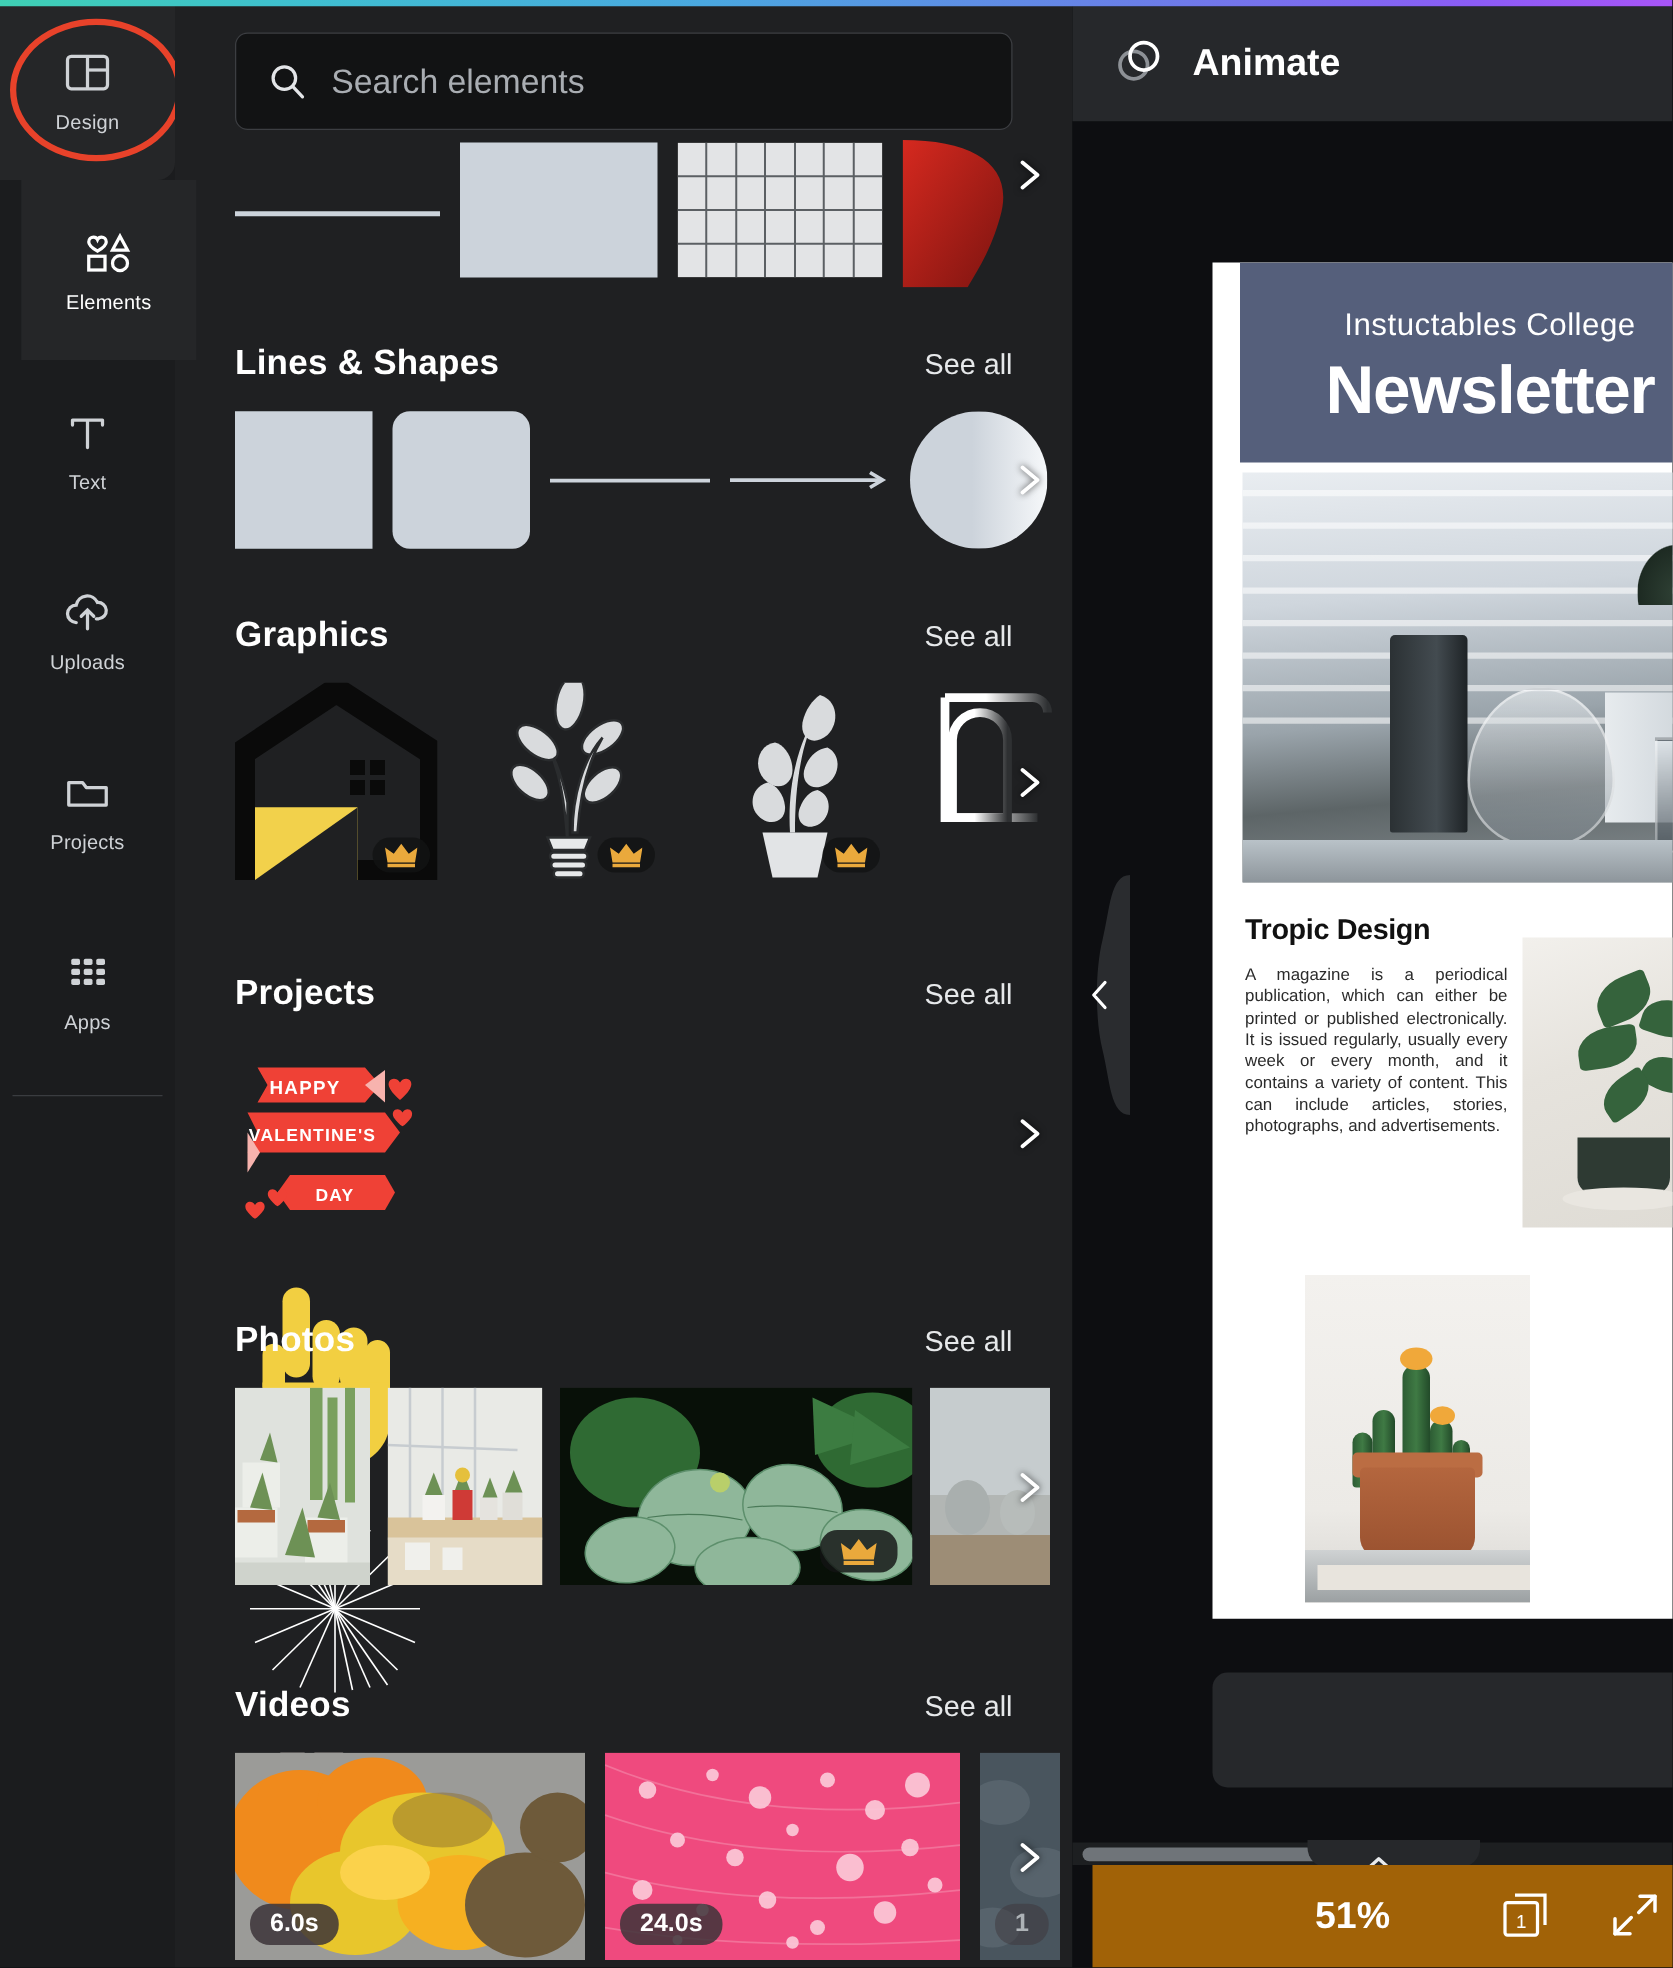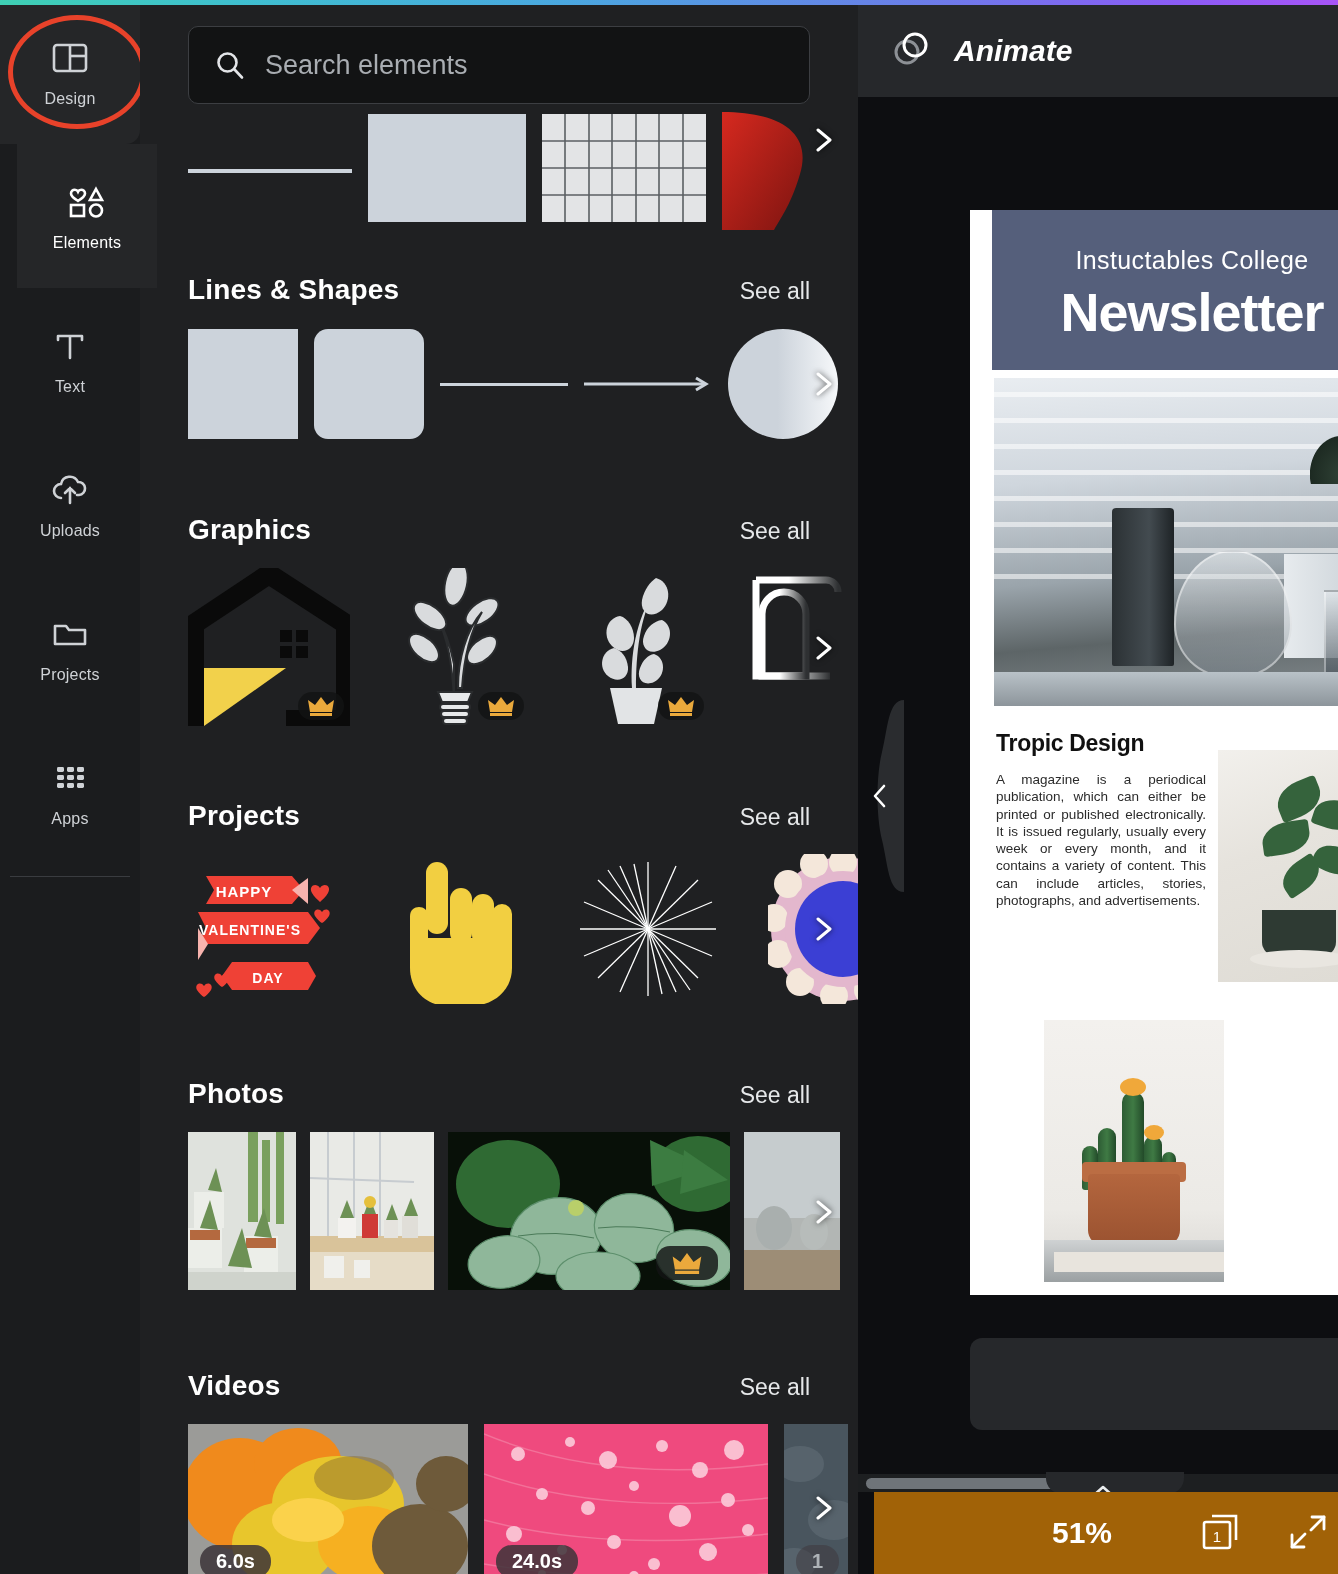--- a/index.html
+++ b/index.html
@@ -89,21 +89,21 @@
     border-radius: 16px; padding: 5px 16px;
   }
 
   
   .right {
     position: absolute; top: 0; left: 858px; width: 480px; height: 1574px;
     background: #0d0e11;
   }
   .animate-bar {
     position: absolute; top: 5px; left: 0; width: 480px; height: 92px;
-    background: #26282b; display: flex; align-items: center; gap: 22px; padding-left: 32px; font-style: italic;
+    background: #26282b; display: flex; align-items: center; gap: 22px; padding-left: 32px;
   }
   .animate-bar .alabel { font-size: 30px; font-weight: bold; color: #fff; }
 
   
   .collapse-tab {
     position: absolute; left: 0px; top: 700px; width: 46px; height: 192px;
     z-index: 9; cursor: pointer;
   }
   .collapse-tab .chev { position: absolute; left: 12px; top: 82px; }
 
@@ -374,21 +374,21 @@
           </svg>
         </div>
         <div class="nx">
           <svg viewBox="0 0 34 34" width="34" height="34" fill="none" stroke="#fff" stroke-width="3" stroke-linecap="round" stroke-linejoin="round">
               <polyline points="12,7 24,17 12,27"></polyline>
             </svg>
         </div>
       </div>
     </div>
 
-    <div class="sec" style="margin-top:74px;">
+    <div class="sec" style="margin-top:52px;">
       <div class="sec-head">
         <span class="sec-title">Graphics</span>
         <span class="see-all">See all</span>
       </div>
       <div class="row" style="height:160px;gap:28px;">
 
         <div class="tile" style="width:162px;height:158px;">
           <svg width="162" height="158" viewBox="0 0 162 158">
             <path d="M81 6 L158 56 V152 H6 V56 Z" fill="none" stroke="#0a0a0a" stroke-width="20"></path>
             <path d="M16 100 L98 100 L98 158 L16 158 Z" fill="#f2d14b"></path>
@@ -484,21 +484,21 @@
             </svg>
         </div>
       </div>
     </div>
 
     <div class="sec" style="margin-top:72px;">
       <div class="sec-head">
         <span class="sec-title">Projects</span>
         <span class="see-all">See all</span>
       </div>
-      <div class="row" style="height:150px;gap:40px;">
+      <div class="row" style="height:150px;gap:40px;flex-direction:column;">
 
         <div class="tile" style="width:160px;height:150px;">
           <svg width="160" height="150" viewBox="0 0 160 150">
             <path d="M18 22 l86 0 12 14 -12 14 -86 0 8 -14z" fill="#ef4136"></path>
             <path d="M104 36 l16 -12 v26z" fill="#f7b3ae"></path>
             <path d="M10 58 l110 0 12 16 -12 16 -110 0 8 -16z" fill="#ef4136"></path>
             <path d="M20 90 l-10 16 v-32z" fill="#f7b3ae"></path>
             <path d="M44 108 l76 0 8 14 -8 14 -76 0 -10 -14z" fill="#ef4136"></path>
             <g fill="#ef4136">
               <path d="M132 34 c4-6 12-2 8 5 -2 4-6 7-8 9 -2-2-6-5-8-9 -4-7 4-11 8-5z"></path>

